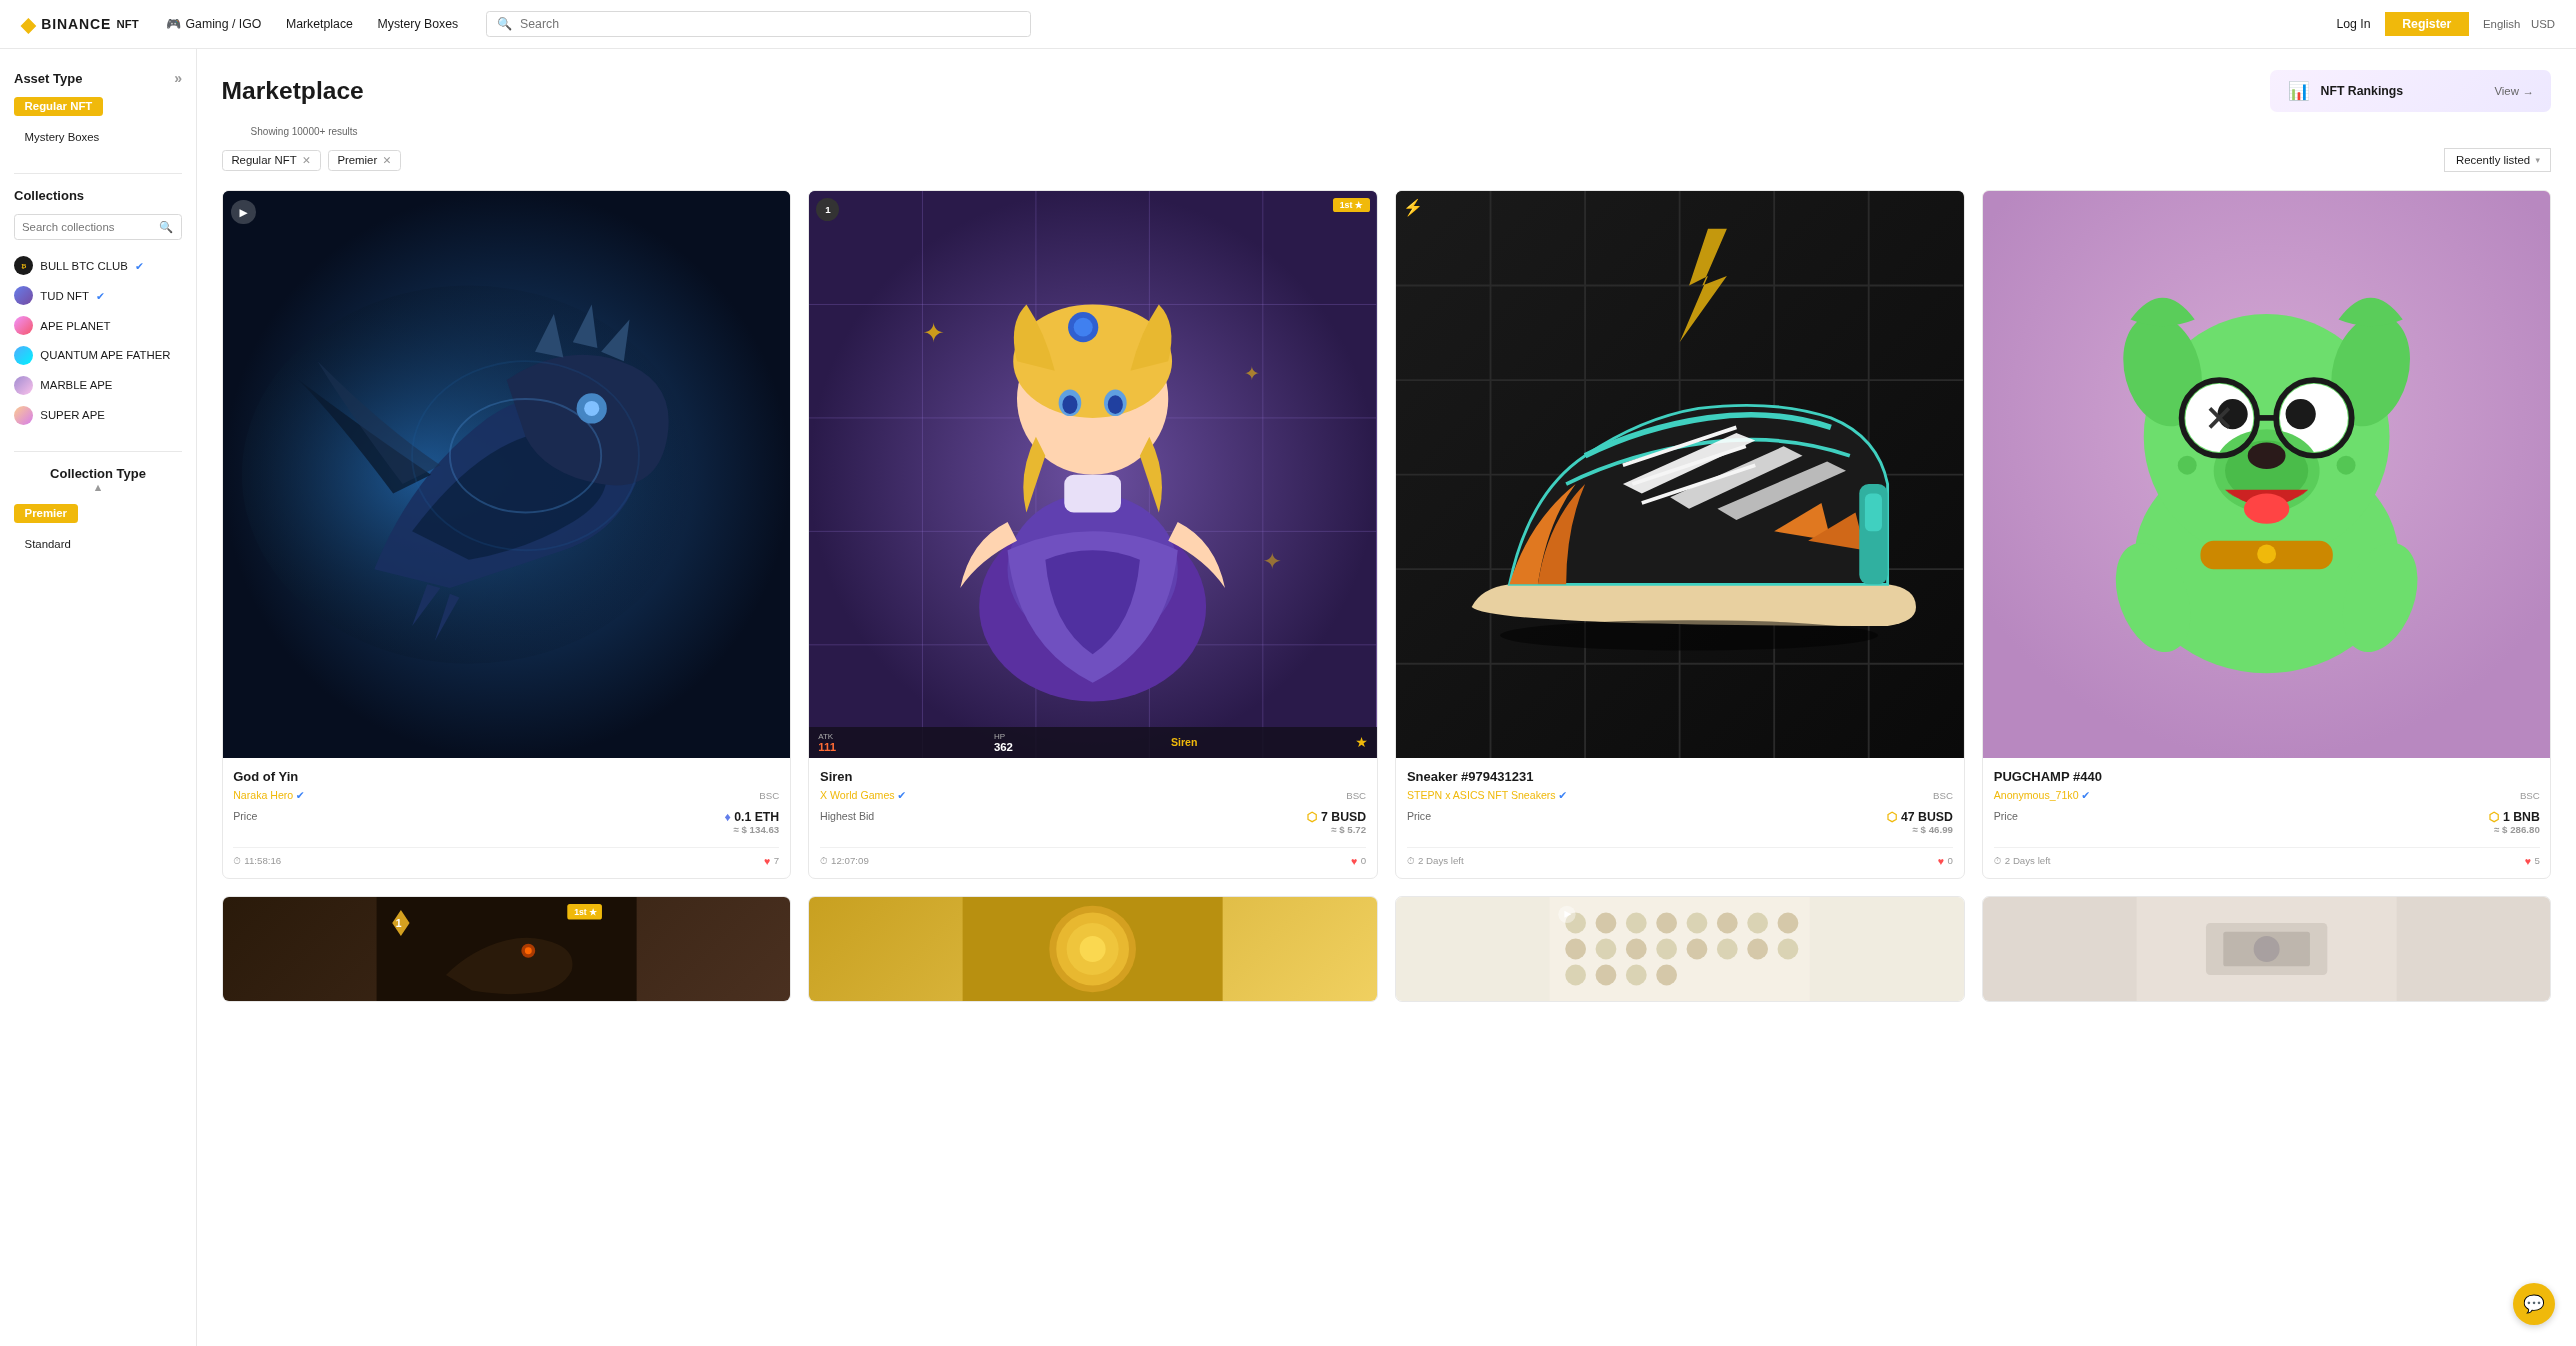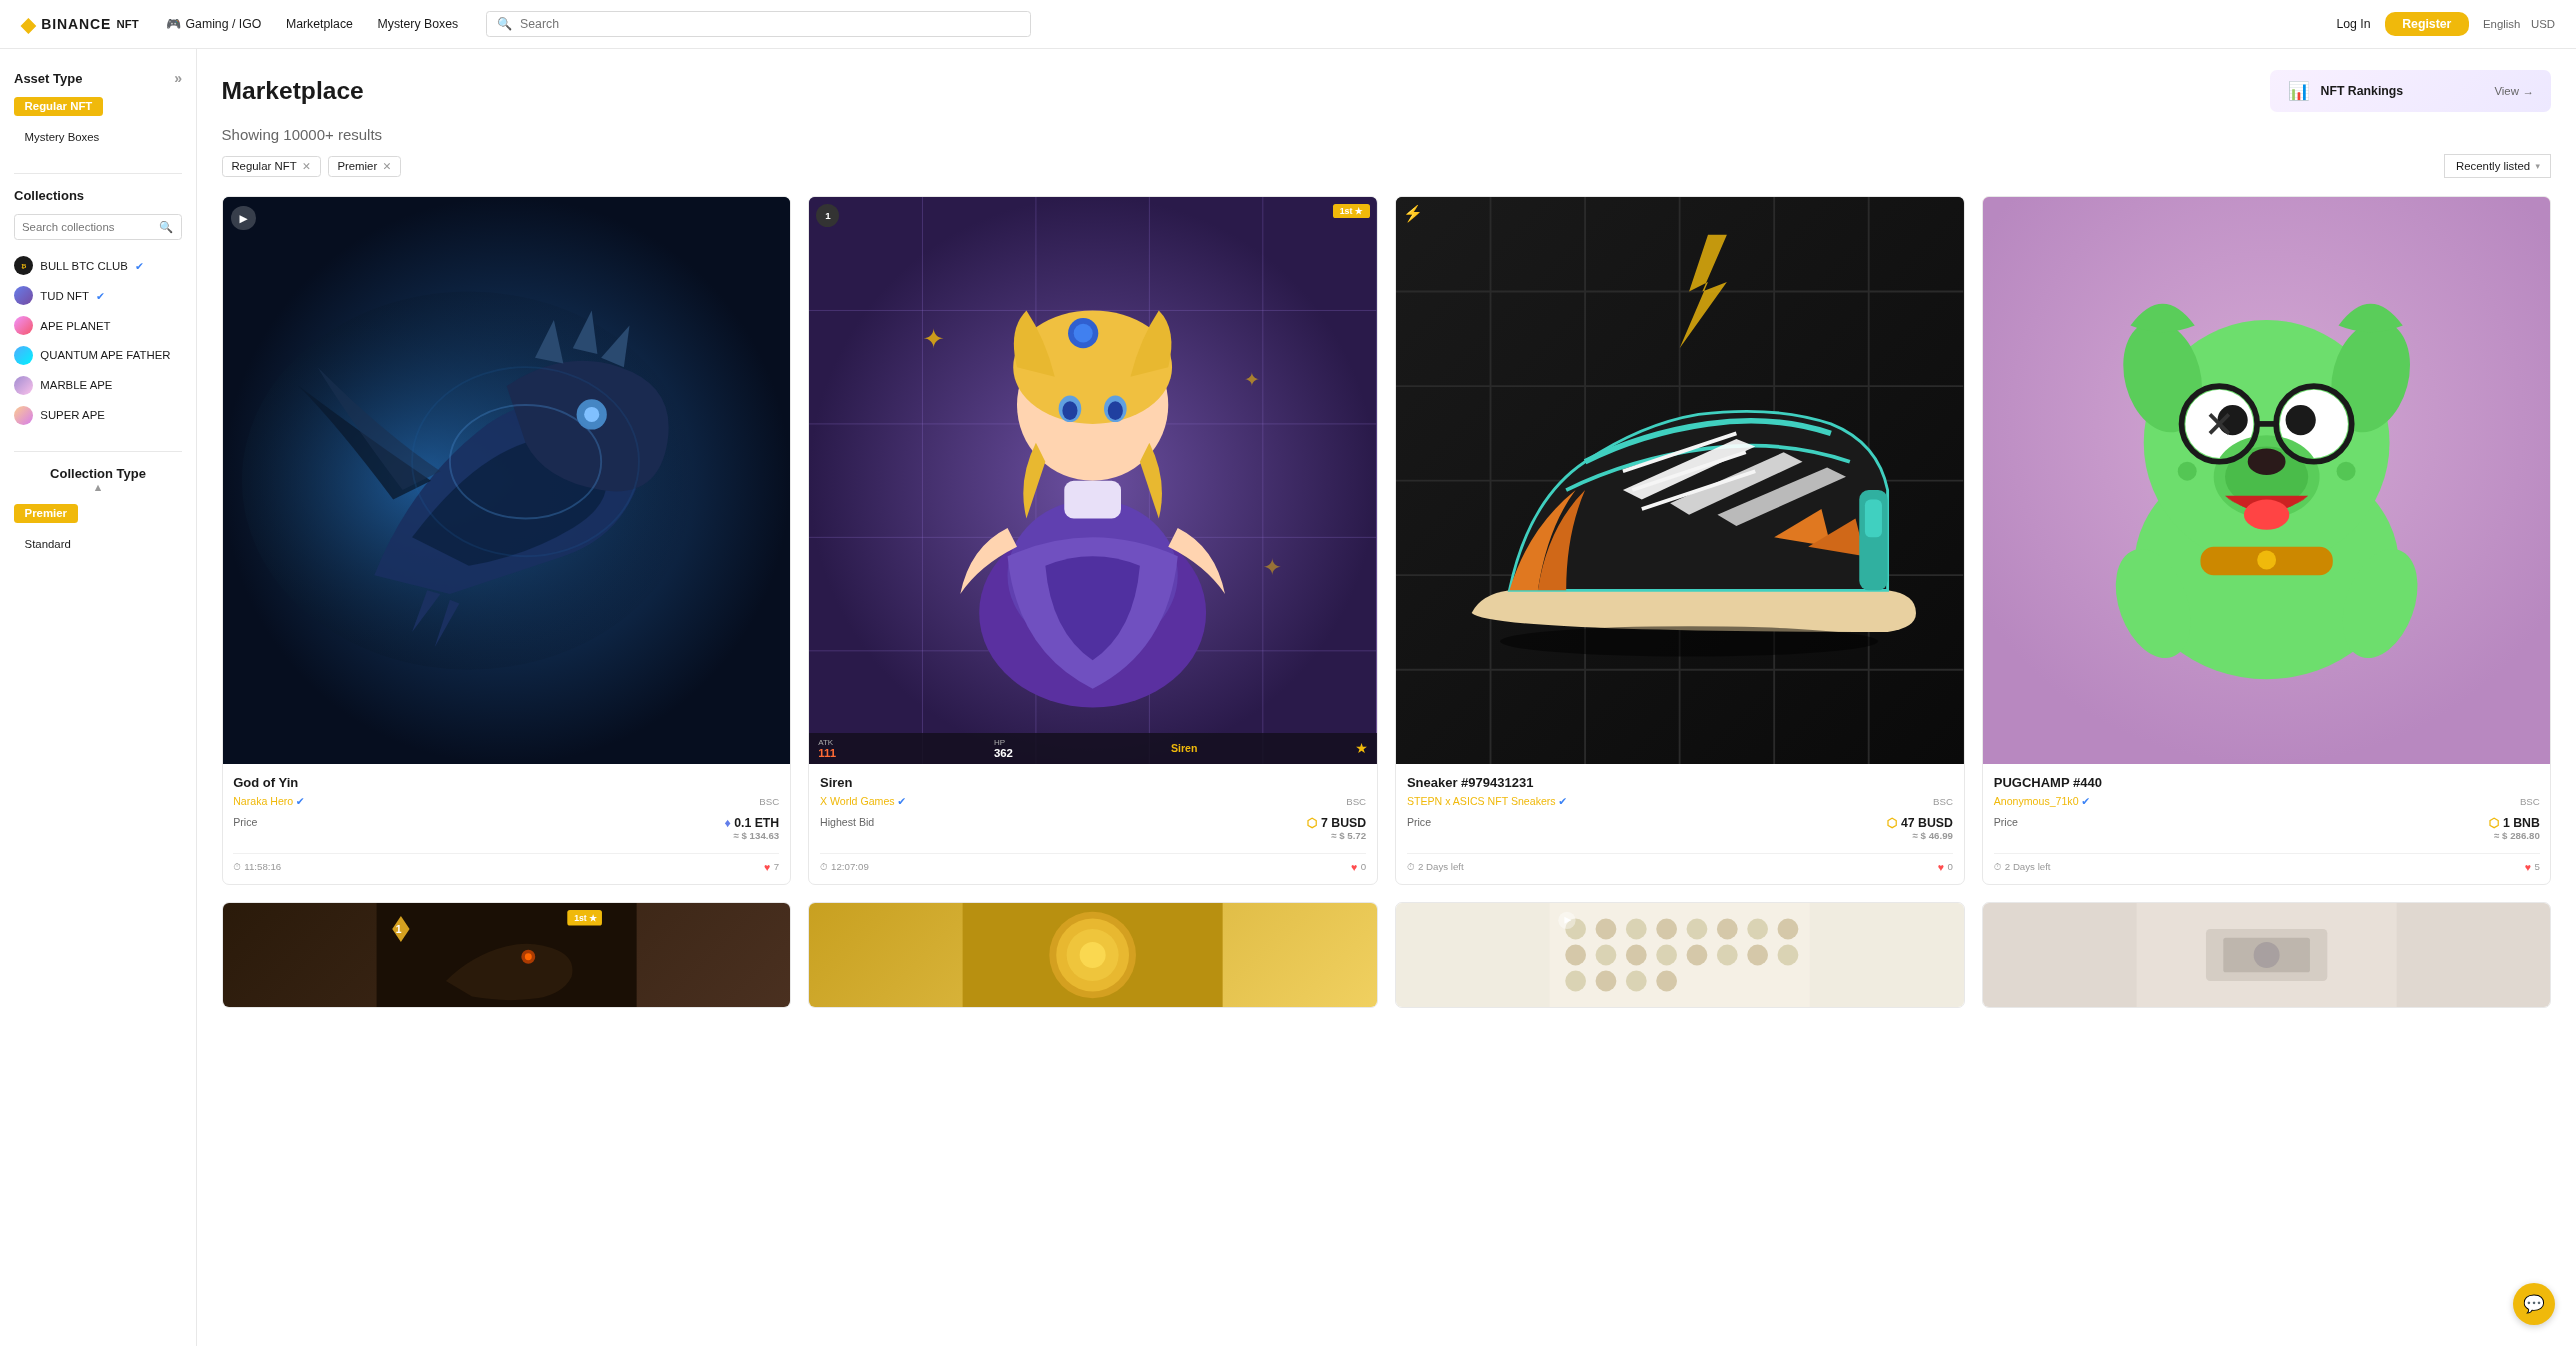--- a/index.html
+++ b/index.html
@@ -23,21 +23,21 @@
       flex: 1; max-width: 545px; display: flex; align-items: center;
       border: 0.9px solid #d9d9d9; border-radius: 3.5px; padding: 5.3px 10.6px; gap: 7px;
     }
     .search-bar input {
       border: none; outline: none; width: 100%; font-size: 12.3px; color: #666;
     }
     .search-icon-nav { color: #999; font-size: 12.3px; }
     .navbar-right { margin-left: auto; display: flex; align-items: center; gap: 14px; }
     .btn-login { font-size: 12.3px; color: #1a1a1a; cursor: pointer; }
     .btn-register {
-      background: #F0B90B; color: #fff; border: none; border-radius: 10px;
+      background: #F0B90B; color: #fff; border: none; border-radius: 0;
       padding: 5.3px 17.6px; font-size: 12.3px; font-weight: 600; cursor: pointer;
     }
     .lang-usd { display: flex; align-items: center; gap: 10.6px; font-size: 11.4px; color: #666; cursor: pointer; }
 
     
     .main-layout { display: flex; }
 
     
     .sidebar {
       width: 197px; min-width: 197px; border-right: 0.9px solid #e8e8e8;
@@ -93,21 +93,21 @@
       display: flex; align-items: center; gap: 10.6px;
       background: linear-gradient(135deg, #f8f0ff, #ede8ff);
       border-radius: 7px; padding: 10.6px 17.6px; min-width: 281px;
     }
     .rankings-icon { font-size: 17.6px; color: #7B3FE4; }
     .rankings-text { font-size: 12.3px; font-weight: 600; color: #1a1a1a; flex: 1; }
     .view-btn {
       display: flex; align-items: center; gap: 3.5px;
       font-size: 11.4px; color: #666; cursor: pointer;
     }
-    .results-count { font-size: 15px; color: #666; margin-bottom: 10.6px; }
+    .results-count { font-size: 10px; color: #666; margin-bottom: 10.6px; margin-left: 29px; }
     .filter-tags { display: flex; gap: 7px; margin-bottom: 17.6px; align-items: center; }
     .filter-tag {
       display: flex; align-items: center; gap: 5.3px;
       border: 0.9px solid #d9d9d9; border-radius: 3.5px;
       padding: 3.5px 8.8px; font-size: 11.4px; color: #1a1a1a; cursor: pointer;
     }
     .filter-tag-x { color: #999; font-size: 10.6px; }
     .sort-dropdown {
       margin-left: auto; display: flex; align-items: center; gap: 5.3px;
       border: 0.9px solid #d9d9d9; border-radius: 0; padding: 5.3px 10.6px;

